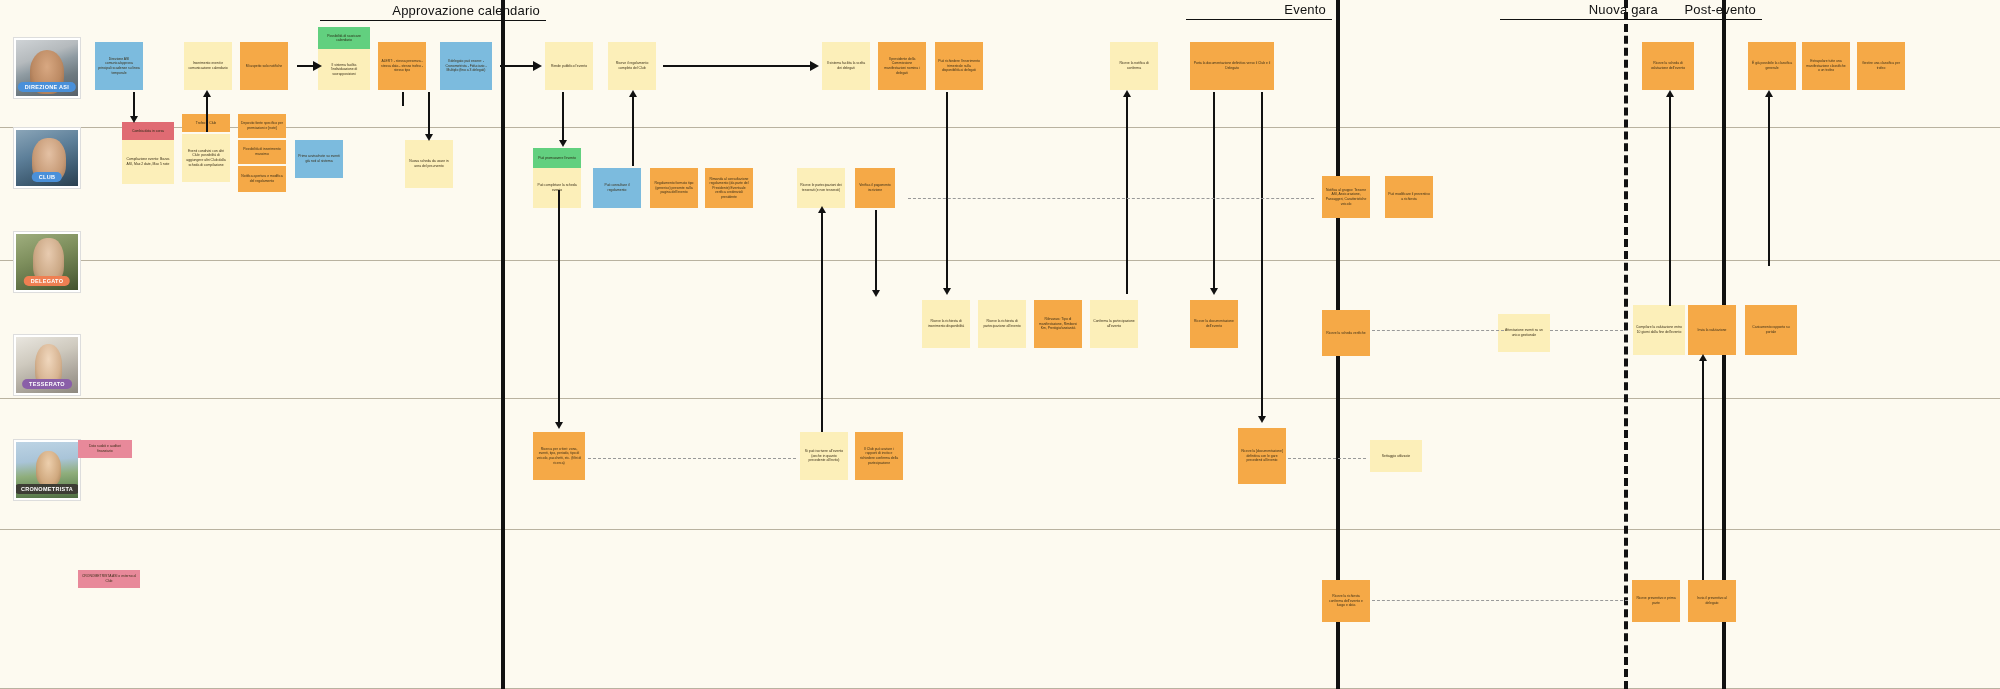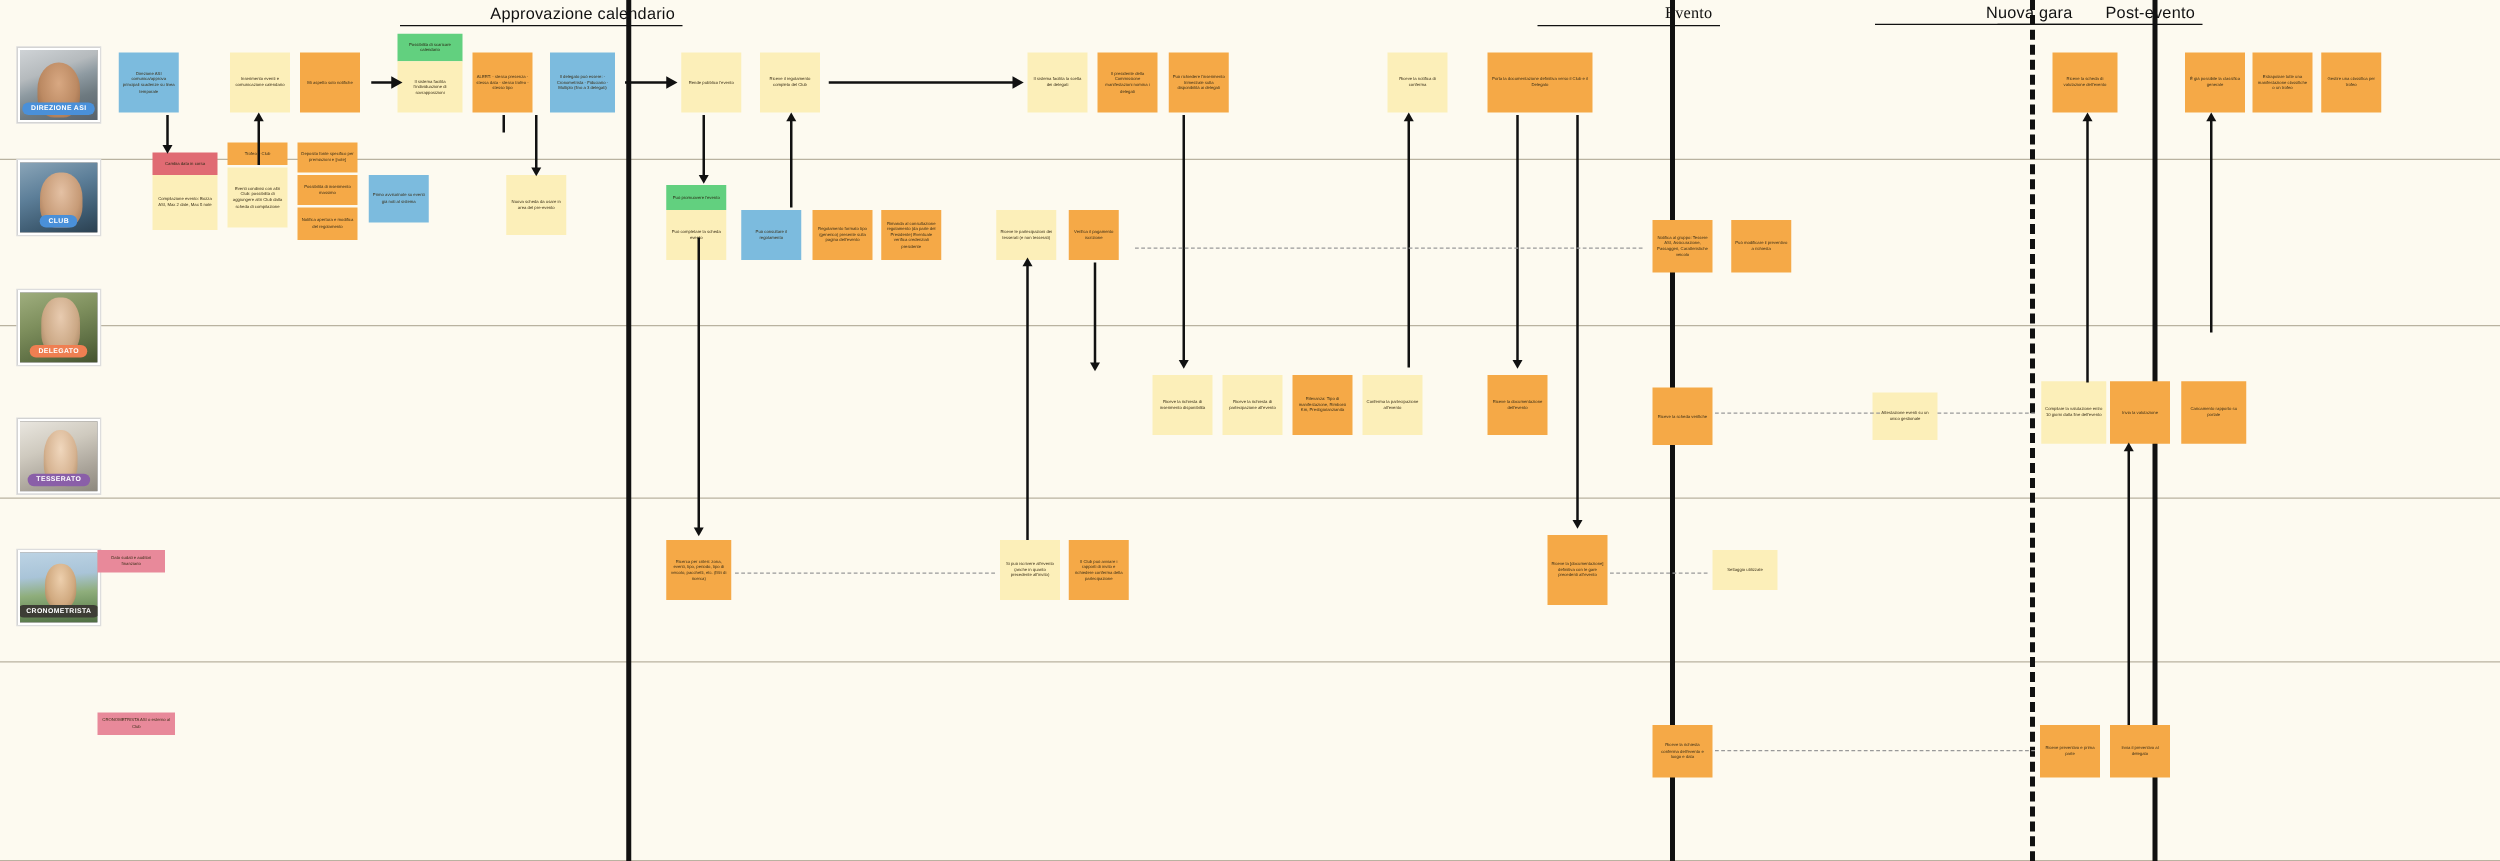--- a/index.html
+++ b/index.html
@@ -79,21 +79,21 @@
   <div class="lane-sep" style="top:127px;"></div>
   <div class="lane-sep" style="top:260px;"></div>
   <div class="lane-sep" style="top:398px;"></div>
   <div class="lane-sep" style="top:529px;"></div>
   <div class="lane-sep" style="top:688px;"></div>
 
   <div class="phase-div" style="left:501px;"></div>
   <div class="phase-label" style="left:320px; top:3px; width:180px;">Approvazione calendario</div>
 
   <div class="phase-div" style="left:1336px;"></div>
-  <div class="phase-label" style="left:1230px; top:2px; width:100px;font-family:Liberation Serif, serif;">Evento</div>
+  <div class="phase-label" style="left:1186px; top:2px; width:100px;">Evento</div>
 
   <div class="phase-div dashed" style="left:1624px;"></div>
   <div class="phase-label" style="left:1500px; top:2px; width:118px;">Nuova gara</div>
 
   <div class="phase-div" style="left:1722px;"></div>
   <div class="phase-label" style="left:1598px; top:2px; width:118px;">Post-evento</div>
 
   <div class="avatar" style="left:14px; top:38px; width:62px; height:56px;">
     <div class="ph" style="background:linear-gradient(160deg,#cfd3d6 0%,#b5babd 32%,#8f9ba2 48%,#6e7a80 70%,#57616b 100%);"></div>
     <div class="ph" style="left:22%;top:18%;right:22%;bottom:4%;border-radius:48% 48% 38% 38%;background:radial-gradient(ellipse at 50% 38%, #d8a882 0%, #bc8a63 60%, #8d6344 100%);"></div>

